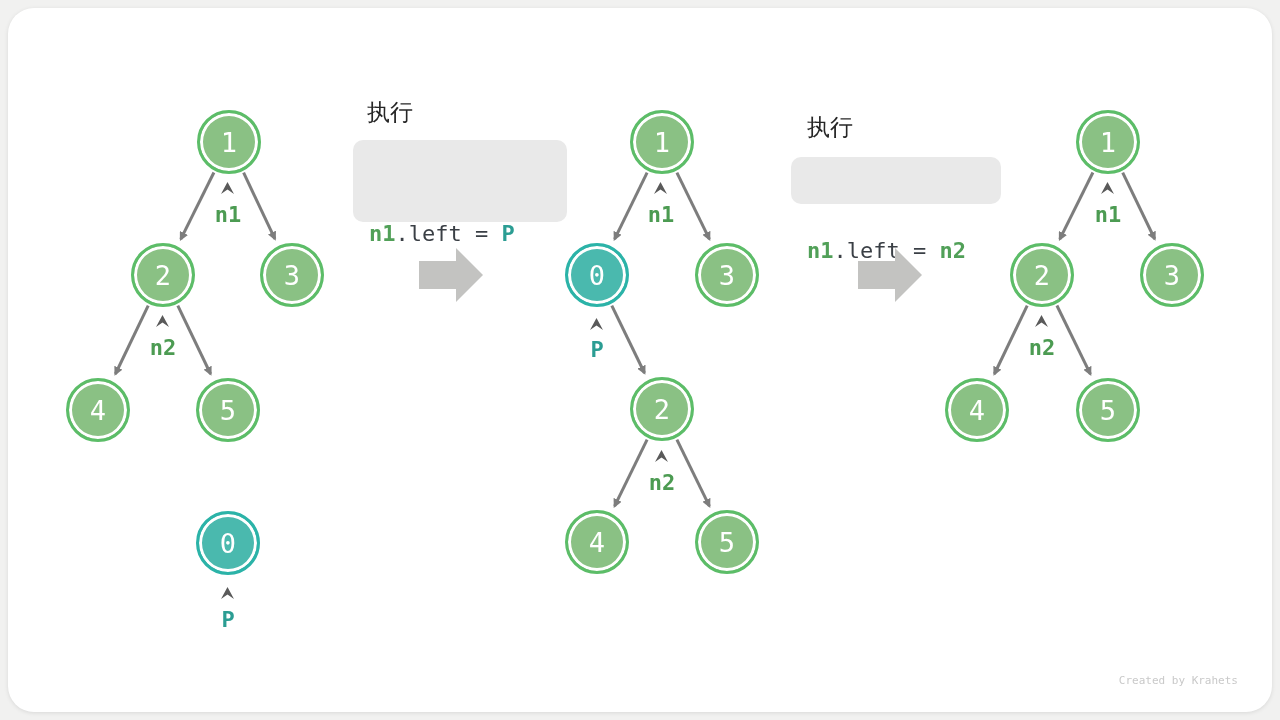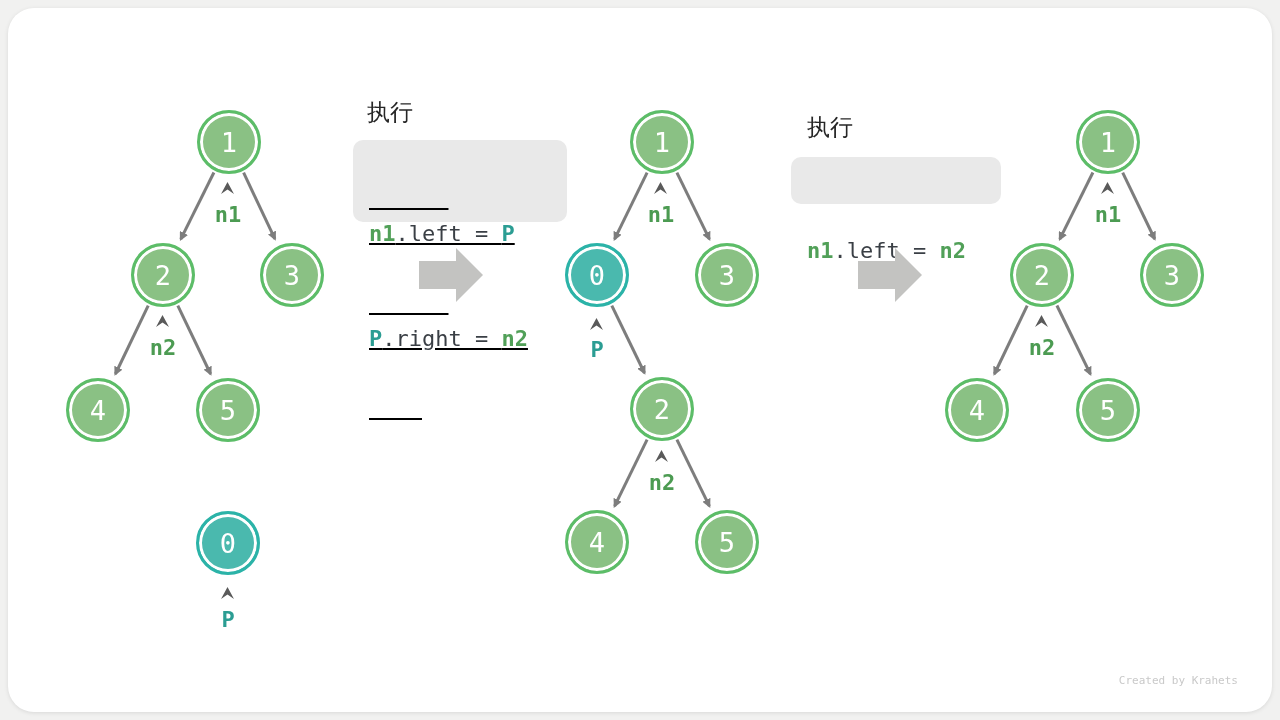--- a/index.html
+++ b/index.html
@@ -107,23 +107,22 @@
     <span class="caret" style="left:221px;top:182px;"></span>
     <span class="ptr-label ptr-green" style="left:228px;top:203px;">n1</span>
     <span class="caret" style="left:156px;top:315px;"></span>
     <span class="ptr-label ptr-green" style="left:163px;top:336px;">n2</span>
     <span class="caret" style="left:221px;top:587px;"></span>
     <span class="ptr-label ptr-teal" style="left:228px;top:608px;">P</span>
   </div>
 
   <div>
     <div class="step-title" style="left:367px;top:97px;">执行</div>
-    <div class="code-box" style="left:353px;top:140px;width:214px;height:82px;text-decoration:underline;">
+    <div class="code-box" style="left:353px;top:140px;width:214px;height:82px;">
       <div><span class="tok-green">n1</span><span class="tok">.left = </span><span class="tok-teal">P</span></div>
-      <div><span class="tok-teal">P</span><span class="tok">.right = </span><span class="tok-green">n2</span></div>
     </div>
   </div>
 
   <svg class="big-arrow" style="left:419px;top:248px;" width="64" height="54" viewBox="0 0 64 54">
     <polygon points="0,13 37,13 37,0 64,27 37,54 37,41 0,41" fill="#c3c3c1"></polygon>
   </svg>
 
   <div>
     <div class="node node-green" style="left:630px;top:110px;">
         <span>1</span>

